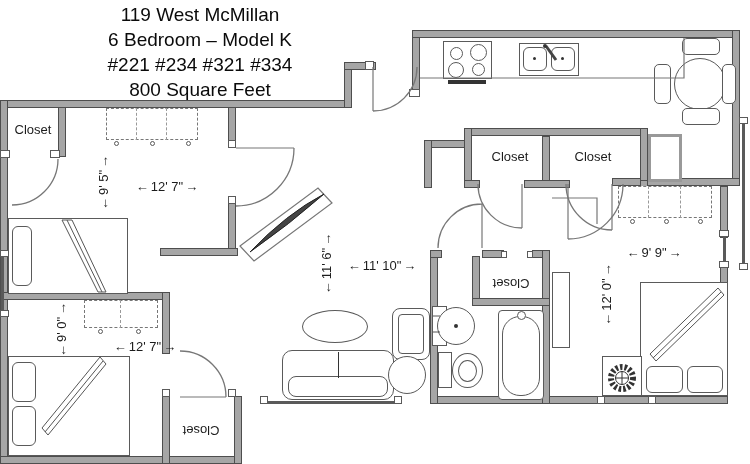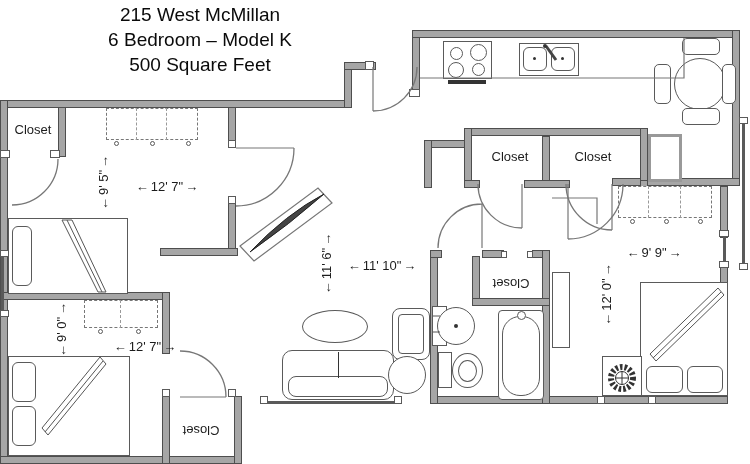--- a/index.html
+++ b/index.html
@@ -178,23 +178,24 @@
       <path d="M 615,378 H 629 M 622,371 V 385" stroke="#333" stroke-width="1" fill="none"></path>
     </g>
     <g>
       <path d="M 546,46 L 556,60" stroke="#444" stroke-width="3" fill="none"></path>
       <circle cx="545" cy="46" r="2" fill="#333"></circle>
     </g>
     <path d="M 433,316 H 440 M 433,332 H 440" stroke="#555" stroke-width="1" fill="none"></path>
   </svg>
 
   <div class="title">
-    <div>215 West McMillan</div>
+    <div>119 West McMillan</div>
     <div>6 Bedroom – Model K</div>
-    <div>500 Square Feet</div>
+    <div>#221 #234 #321 #334</div>
+    <div>800 Square Feet</div>
   </div>
 
   <div class="room-label" style="left:8px;top:122px;width:50px;">Closet</div>
   <div class="room-label" style="left:479px;top:149px;width:62px;">Closet</div>
   <div class="room-label" style="left:562px;top:149px;width:62px;">Closet</div>
   <div class="room-label flip" style="left:482px;top:276px;width:58px;">Closet</div>
   <div class="room-label flip" style="left:172px;top:423px;width:58px;">Closet</div>
 
   <div class="dim" style="left:127px;top:179px;width:80px;">
     <span>←</span>

